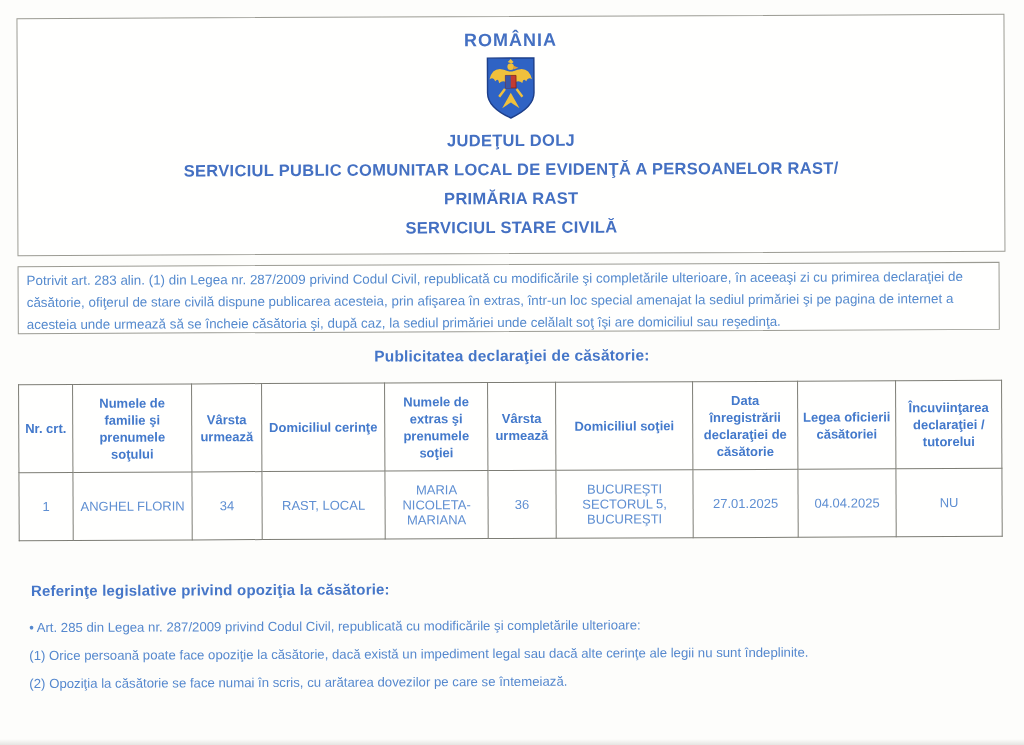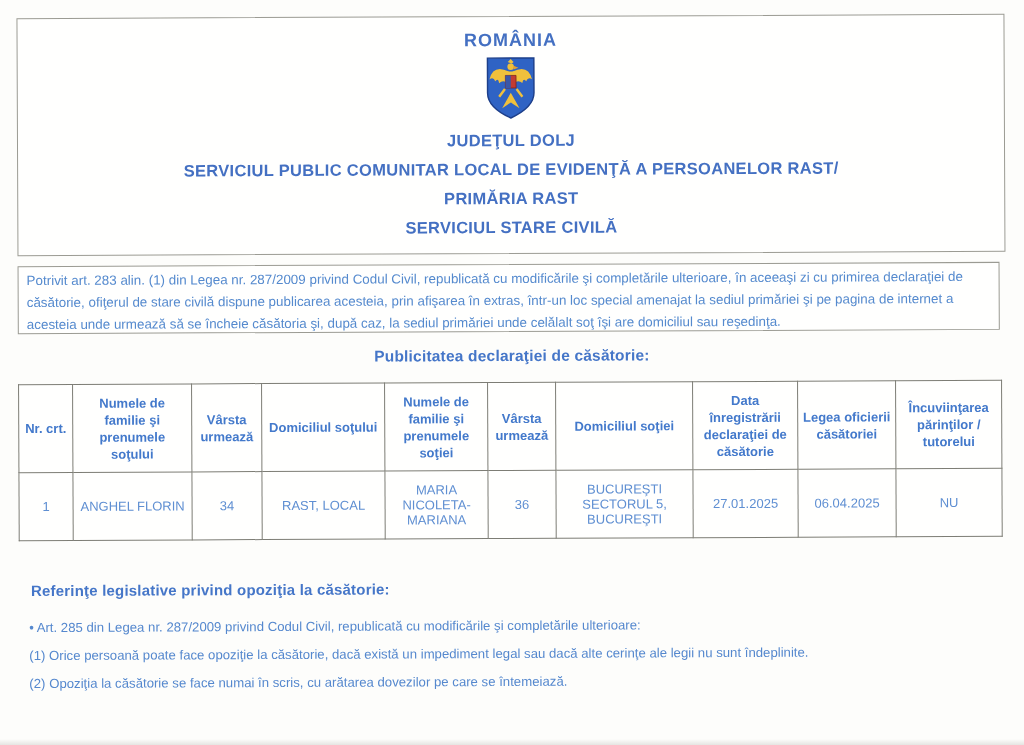--- a/index.html
+++ b/index.html
@@ -177,40 +177,40 @@
       <col style="width:137px">
         <col style="width:105px">
         <col style="width:98px">
       <col style="width:106px">
     </colgroup>
     <thead>
       <tr>
         <th>Nr. crt.</th>
         <th>Numele de familie şi prenumele soţului</th>
         <th>Vârsta urmează</th>
-        <th>Domiciliul soţului</th>
-        <th>Numele de familie şi prenumele soţiei</th>
+        <th>Domiciliul cerinţe</th>
+        <th>Numele de extras şi prenumele soţiei</th>
         <th>Vârsta urmează</th>
         <th>Domiciliul soţiei</th>
         <th>Data înregistrării declaraţiei de căsătorie</th>
         <th>Legea oficierii căsătoriei</th>
-        <th>Încuviinţarea părinţilor / tutorelui</th>
+        <th>Încuviinţarea declaraţiei / tutorelui</th>
       </tr>
     </thead>
     <tbody>
       <tr>
         <td>1</td>
         <td>ANGHEL FLORIN</td>
         <td>34</td>
         <td>RAST, LOCAL</td>
         <td>MARIA NICOLETA-MARIANA</td>
         <td>36</td>
         <td>BUCUREŞTI SECTORUL 5, BUCUREŞTI</td>
         <td>27.01.2025</td>
-        <td>06.04.2025</td>
+        <td>04.04.2025</td>
         <td>NU</td>
       </tr>
     </tbody>
   </table>
 
   <div class="ref-title">Referinţe legislative privind opoziţia la căsătorie:</div>
   <div class="ref-items">
     <div class="ref-item">• Art. 285 din Legea nr. 287/2009 privind Codul Civil, republicată cu modificările şi completările ulterioare:</div>
     <div class="ref-item">(1) Orice persoană poate face opoziţie la căsătorie, dacă există un impediment legal sau dacă alte cerinţe ale legii nu sunt îndeplinite.</div>
     <div class="ref-item">(2) Opoziţia la căsătorie se face numai în scris, cu arătarea dovezilor pe care se întemeiază.</div>

